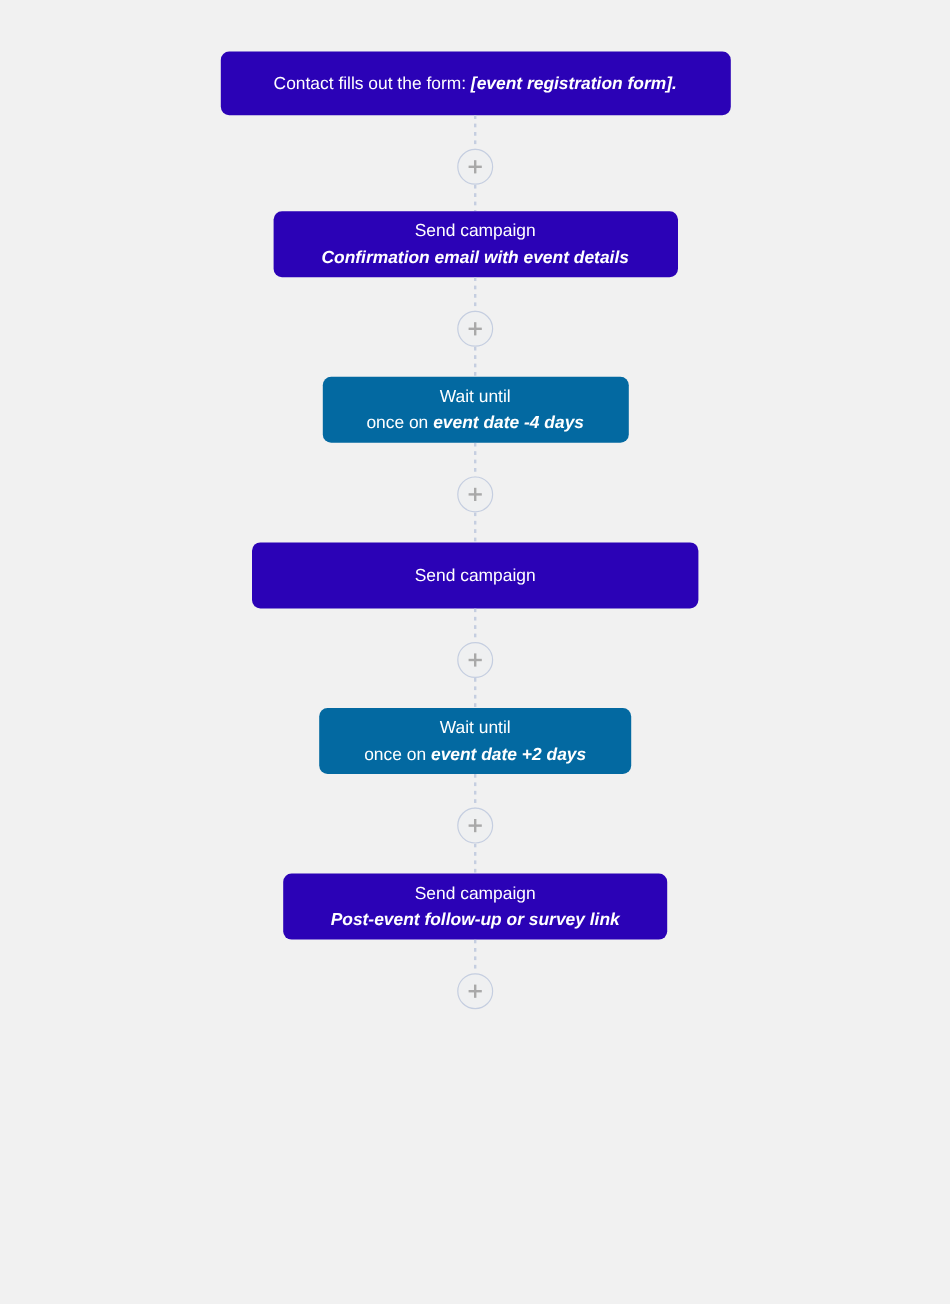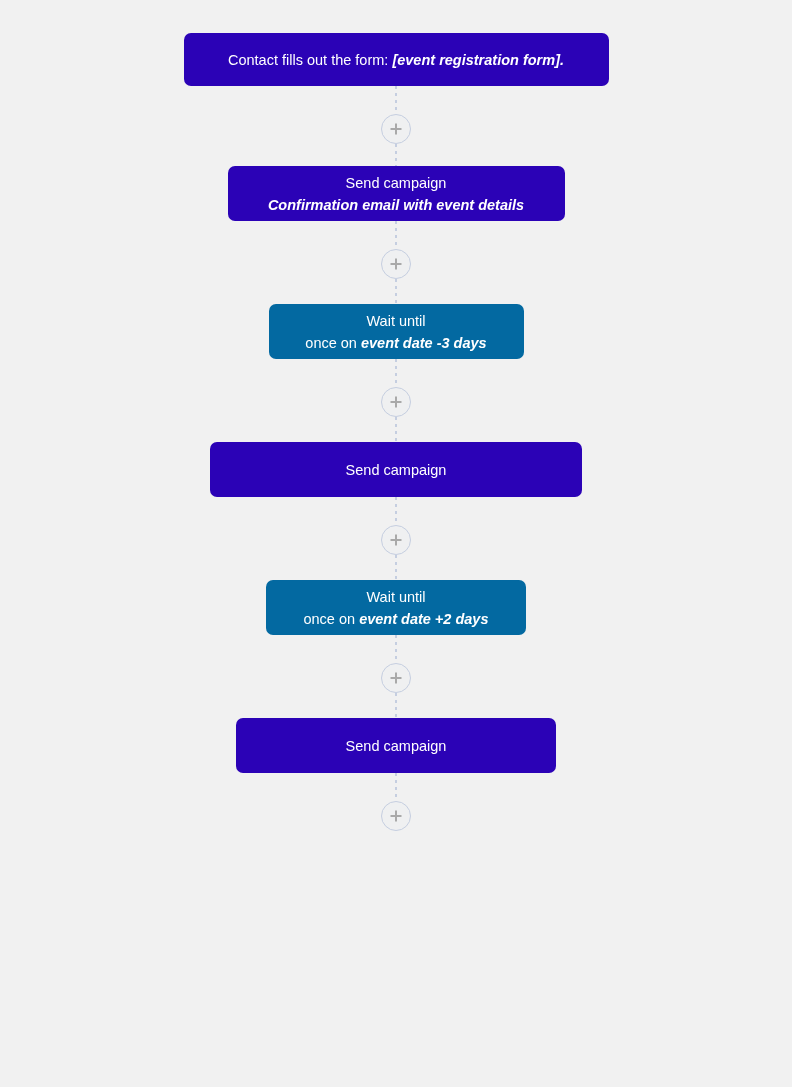--- a/index.html
+++ b/index.html
@@ -15,21 +15,21 @@
     overflow: hidden;
   }
 
   #flow {
     width: 792px;
     height: 1087px;
     display: flex;
     flex-direction: column;
     align-items: center;
     box-sizing: border-box;
-    padding-top: 33px;
+    padding-top: 43px;
   }
 
   
   .connector {
     width: 2px;
     flex: 0 0 auto;
     background-image: linear-gradient(
       to bottom,
       #c5cee0 0px,
       #c5cee0 3px,
@@ -144,21 +144,21 @@
 
   <div class="plus-node">
     <span class="bar-h"></span>
     <span class="bar-v"></span>
   </div>
 
   <div class="connector seg-mid"></div>
 
   <div class="node wait two-line w-wait1">
     <div class="node-line">Wait until</div>
-    <div class="node-line"><span>once on </span><span class="em">event date -3 days</span></div>
+    <div class="node-line"><span>once on </span><span class="em">event date -4 days</span></div>
   </div>
 
   <div class="connector seg-long"></div>
 
   <div class="plus-node">
     <span class="bar-h"></span>
     <span class="bar-v"></span>
   </div>
 
   <div class="connector seg-mid"></div>
@@ -185,20 +185,21 @@
 
   <div class="plus-node">
     <span class="bar-h"></span>
     <span class="bar-v"></span>
   </div>
 
   <div class="connector seg-mid"></div>
 
   <div class="node campaign two-line w-followup">
     <div class="node-line">Send campaign</div>
+    <div class="node-line"><span class="em">Post-event follow-up or survey link</span></div>
   </div>
 
   <div class="connector seg-long"></div>
 
   <div class="plus-node">
     <span class="bar-h"></span>
     <span class="bar-v"></span>
   </div>
 
 </div>

